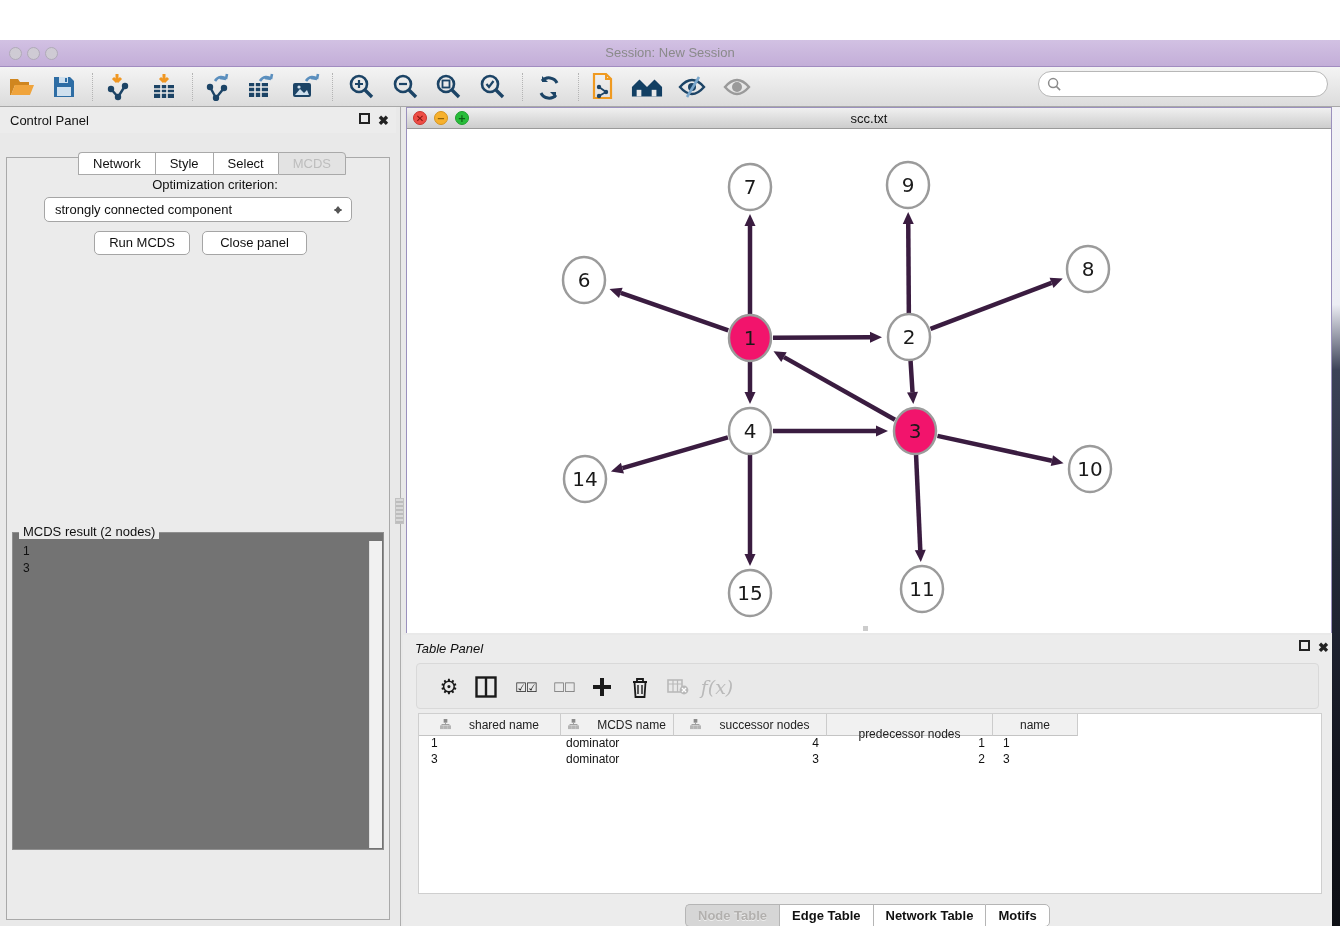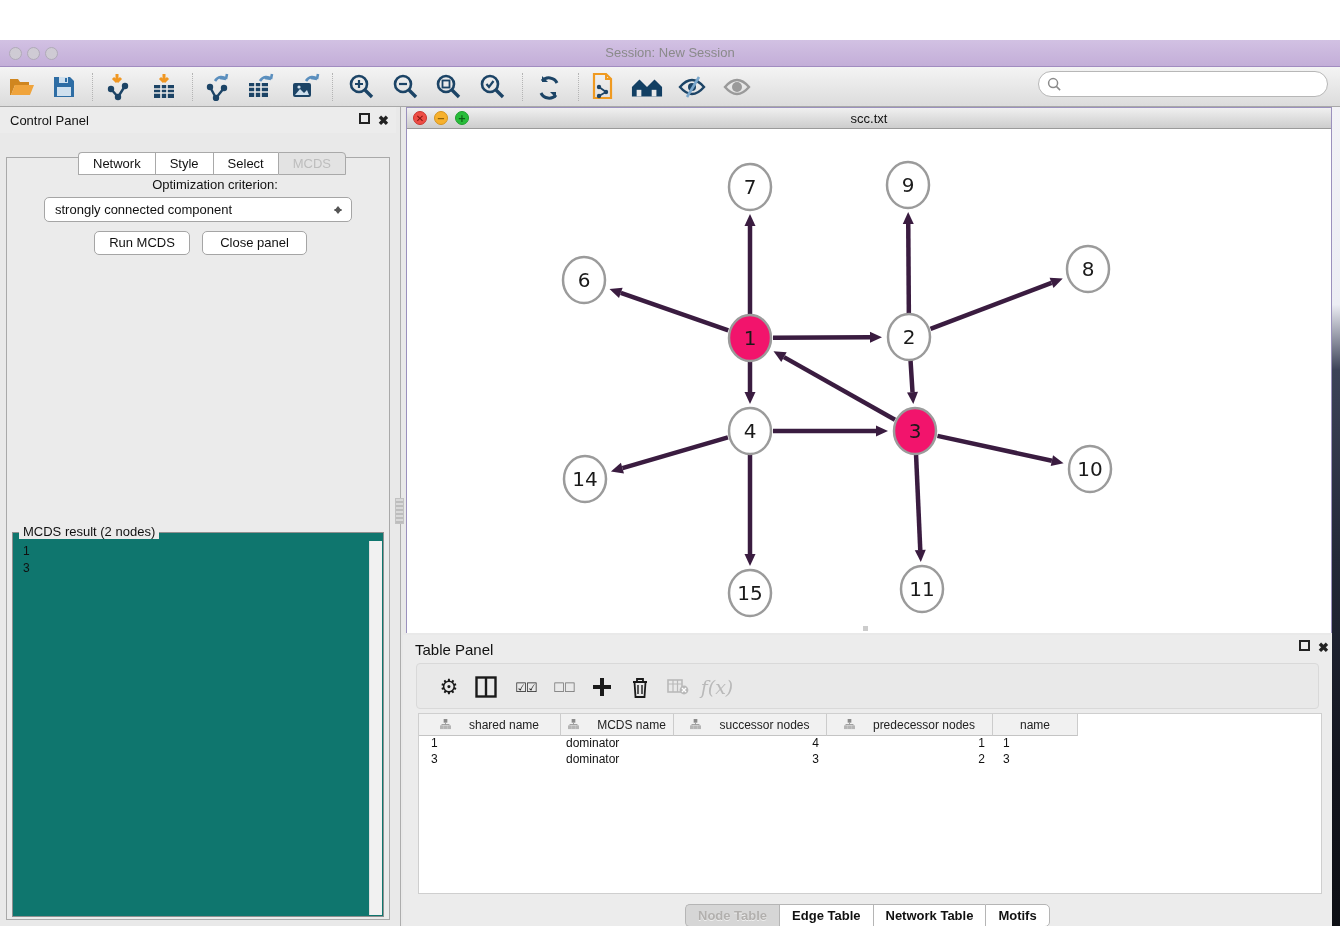--- a/index.html
+++ b/index.html
@@ -39,22 +39,22 @@
   .cp-body { position:absolute; left:6px; top:117px; width:384px; height:763px;
     background:#ebebeb; border:1px solid #a9a9a9; }
   .opt-label { position:absolute; left:0; top:137px; width:396px; text-align:center; font-size:13px; color:#111;padding-left:34px; }
   .combo { position:absolute; left:44px; top:157px; width:308px; height:25px; background:#fff;
     border:1px solid #a5a5a5; border-radius:5px; font-size:13px; line-height:23px; padding-left:10px; color:#111; }
   .combo .arrows { position:absolute; right:8px; top:3px; width:10px; height:18px; }
   .combo .arrows:before { content:""; position:absolute; left:1px; top:1px; border:4px solid transparent; border-bottom:5px solid #555; }
   .combo .arrows:after  { content:""; position:absolute; left:1px; bottom:1px; border:4px solid transparent; border-top:5px solid #555; }
   .pbtn { position:absolute; height:24px; background:#fff; border:1px solid #a5a5a5; border-radius:5px;
     font-size:13px; text-align:center; line-height:22px; color:#111; }
-  .groupbox { position:absolute; left:12px; top:492px; width:372px; height:385px;
-    border:1px solid #8f8f8f; background:#0f766e; }
+  .groupbox { position:absolute; left:12px; top:492px; width:372px; height:318px;
+    border:1px solid #8f8f8f; background:#737373; }
   .groupbox .legend { position:absolute; left:6px; top:-9px; background:#ebebeb; padding:0 4px;
     font-size:13px; color:#111; }
   .result-list { position:absolute; left:4px; top:10px; right:16px; bottom:4px; font-size:12px; color:#111; }
   .result-list div { padding-left:6px; line-height:17px; }
   .result-scroll { position:absolute; right:1px; top:8px; width:13px; bottom:1px; background:#f1f1f1; border-left:1px solid #e0e0e0; }
 
   .vdivider { position:absolute; left:400px; top:67px; width:1px; height:823px; background:#adadad; }
   .vgrip { position:absolute; left:395px; top:458px; width:9px; height:26px;
     background:repeating-linear-gradient(#d9d9d9 0 2px, #bdbdbd 2px 4px); border:1px solid #c2c2c2; }
 
@@ -70,21 +70,21 @@
   .netbar .t { position:absolute; left:0; right:0; top:3px; text-align:center; font-size:13px; color:#111; }
   .dot { position:absolute; top:3px; width:14px; height:14px; border-radius:50%; font:bold 10px/13px "DejaVu Sans",sans-serif; text-align:center; }
   .dot.red   { left:6px;  background:#ee4d45; border:1px solid #c8362f; color:#7e120d; }
   .dot.yel   { left:27px; background:#f7b12d; border:1px solid #d59420; color:#8a5d05; }
   .dot.grn   { left:48px; background:#28bd3a; border:1px solid #1f9e2f; color:#0c5e16; }
   .canvas { position:absolute; left:0; top:21px; width:924px; height:504px; background:#fff; }
   .canvas-grip { position:absolute; left:456px; bottom:1px; width:5px; height:5px; background:#cccccc; }
 
   
   .tp { position:absolute; left:403px; top:595px; width:929px; height:293px; background:#ececec; }
-  .tp-title { position:absolute; left:12px; top:6px; font-size:15px; color:#111; }
+  .tp-title { position:absolute; left:12px; top:6px; font-size:13px; color:#111;font-style:italic; }
   .tp-toolbar { position:absolute; left:13px; top:28px; width:903px; height:46px;
     background:#e9e9e9; border:1px solid #d9d9d9; border-radius:4px; }
   .tico { position:absolute; top:8px; height:30px; display:flex; align-items:center; justify-content:center; }
   .fx { font:italic 19px "DejaVu Serif", serif; color:#b9b9b9; }
   .checks { font-size:13px; letter-spacing:-1px; color:#1a1a1a; }
   .checks.off { color:#6e6e6e; }
   .ttable { position:absolute; left:15px; top:78px; width:904px; height:181px; background:#fff; border:1px solid #cfcfcf; }
   .thead { position:absolute; left:0; top:0; height:22px; display:flex; }
   .th { height:22px; background:#f1f1f1; border-right:1px solid #cccccc; border-bottom:1px solid #c4c4c4;
     font-size:12px; color:#222; display:flex; align-items:center; justify-content:center; gap:18px; }
@@ -421,21 +421,21 @@
           <div class="th" style="width: 153px;">
             <svg width="11" height="11" viewBox="0 0 12 12">
               <rect x="4" y="0" width="4" height="4" fill="#8a8a8a"></rect>
               <rect x="0" y="7" width="4" height="4" fill="#b5b5b5"></rect>
               <rect x="4" y="7" width="4" height="4" fill="#b5b5b5"></rect>
               <rect x="8" y="7" width="4" height="4" fill="#b5b5b5"></rect>
               <path d="M6 4v2M2 7V6h8v1" stroke="#9a9a9a" fill="none"></path>
             </svg>
             <span>successor nodes</span>
           </div>
-          <div class="th" style="width: 166px;">
+          <div class="th" style="width: 166px; flex-direction: column;">
             <svg width="11" height="11" viewBox="0 0 12 12">
               <rect x="4" y="0" width="4" height="4" fill="#8a8a8a"></rect>
               <rect x="0" y="7" width="4" height="4" fill="#b5b5b5"></rect>
               <rect x="4" y="7" width="4" height="4" fill="#b5b5b5"></rect>
               <rect x="8" y="7" width="4" height="4" fill="#b5b5b5"></rect>
               <path d="M6 4v2M2 7V6h8v1" stroke="#9a9a9a" fill="none"></path>
             </svg>
             <span>predecessor nodes</span>
           </div>
           <div class="th" style="width: 85px;">

